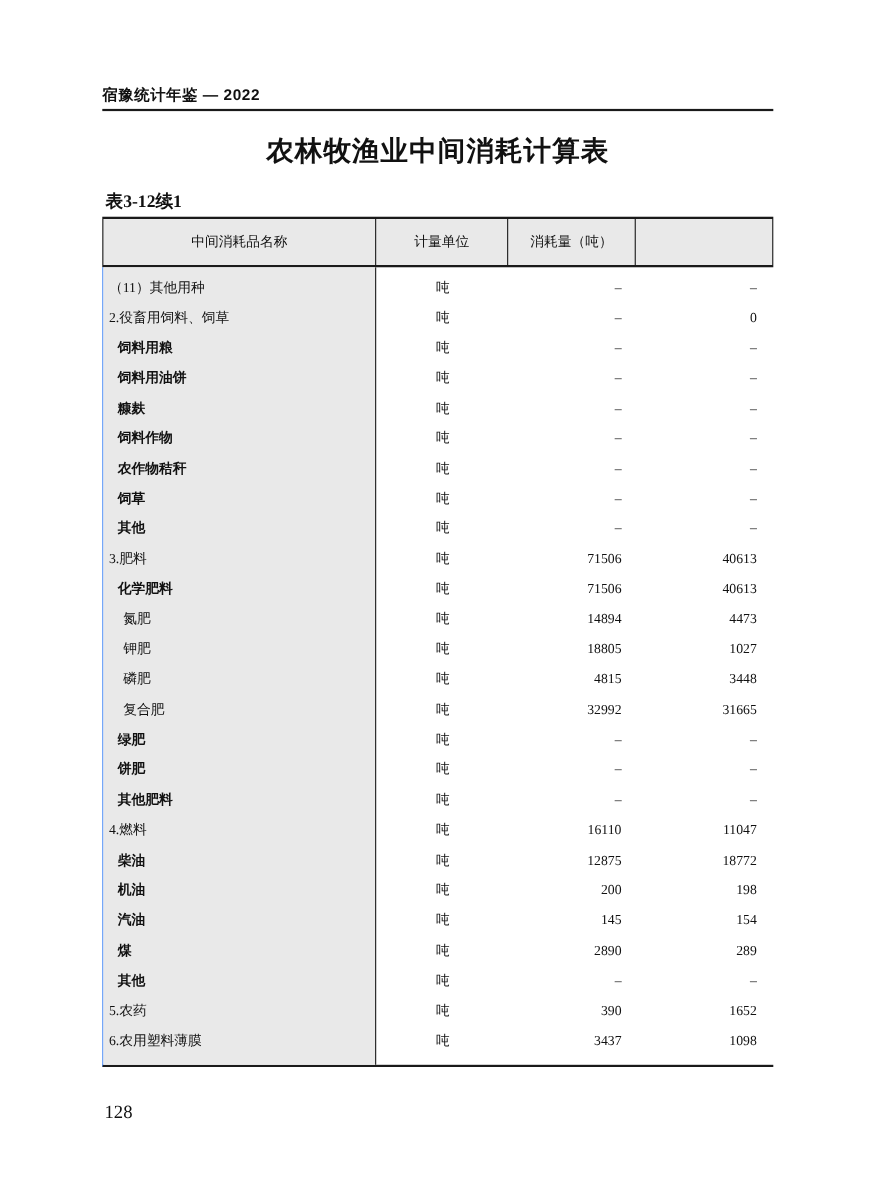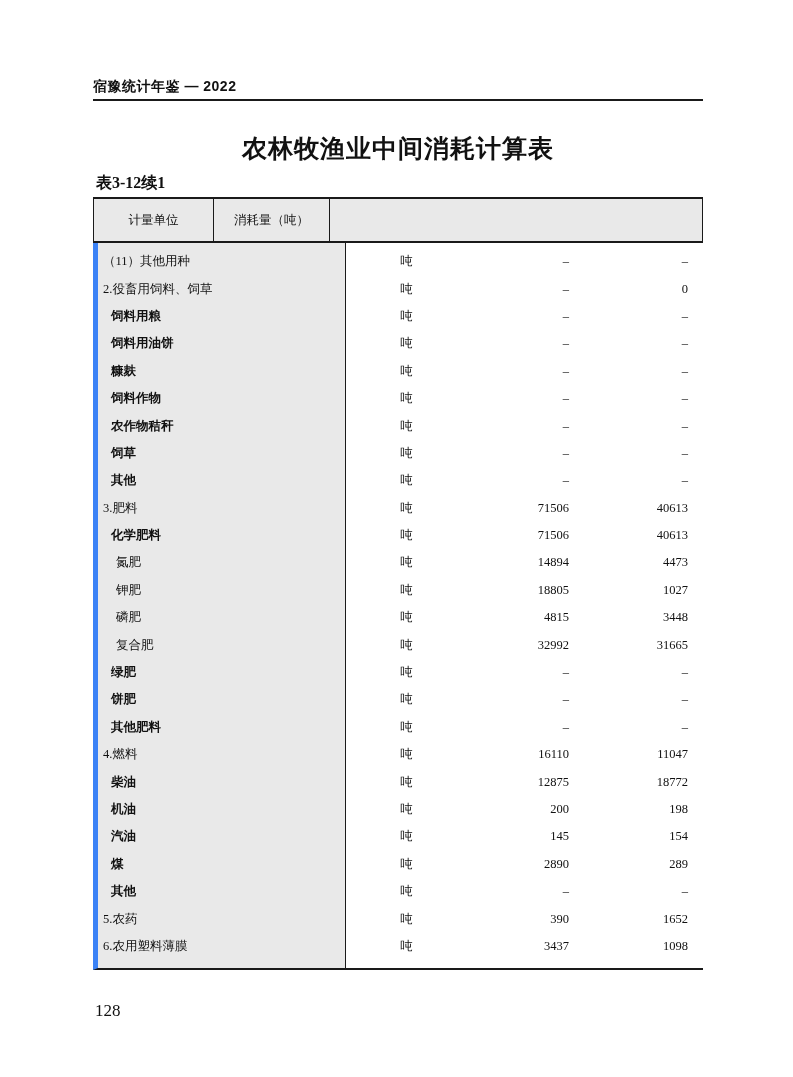--- a/index.html
+++ b/index.html
@@ -14,21 +14,21 @@
 
   .doc-header {
     position: absolute; left: 93px; top: 78px; width: 610px;
     font-family: "Liberation Sans", sans-serif;
     font-weight: bold; font-size: 14px; letter-spacing: 0.5px;
     padding-bottom: 3px;
     border-bottom: 2.5px solid #1a1a1a;
   }
 
   .doc-title {
-    position: absolute; left: 93px; top: 132px; width: 610px;
+    position: absolute; left: 93px; top: 120px; width: 610px;
     text-align: center;
     font-size: 25px; font-weight: bold; letter-spacing: 1px;
   }
 
   .table-label {
     position: absolute; left: 96px; top: 173px;
     font-size: 16px; font-weight: bold;
   }
 
   .stat-table {
@@ -48,21 +48,21 @@
     display: flex; align-items: center; justify-content: center;
     font-size: 12.5px;
   }
   .th-name   { width: 248px; border-right: 1.5px solid #1a1a1a; }
   .th-unit   { width: 120px; border-right: 1.5px solid #1a1a1a; }
   .th-qty    { width: 116px; border-right: 1.5px solid #1a1a1a; }
   .th-amount { flex: 1; }
 
   .tbody {
     position: relative;
-    border-left: 5px solid #3b82f6;
+    border-left: 1px solid #3b82f6;
     border-bottom: 2.5px solid #1a1a1a;
     padding: 5px 0 8px 0;
   }
   .col1-bg {
     position: absolute; left: 0; top: 0; bottom: 0; width: 248px;
     background: #e9e9e9;
     border-right: 1.5px solid #1a1a1a;
   }
 
   .trow {
@@ -87,20 +87,21 @@
 <body>
 
 <div class="doc-header">宿豫统计年鉴 — 2022</div>
 
 <h1 class="doc-title">农林牧渔业中间消耗计算表</h1>
 
 <div class="table-label">表3-12续1</div>
 
 <div class="stat-table">
   <div class="thead">
+    <div class="th th-name">中间消耗品名称</div>
     <div class="th th-unit">计量单位</div>
     <div class="th th-qty">消耗量（吨）</div>
   </div>
 
   <div class="tbody" id="table-body">
     <div class="col1-bg"></div>
 
   <div class="trow">
     <div class="c-name indent-0">（11）其他用种</div>
     <div class="c-unit">吨</div>

